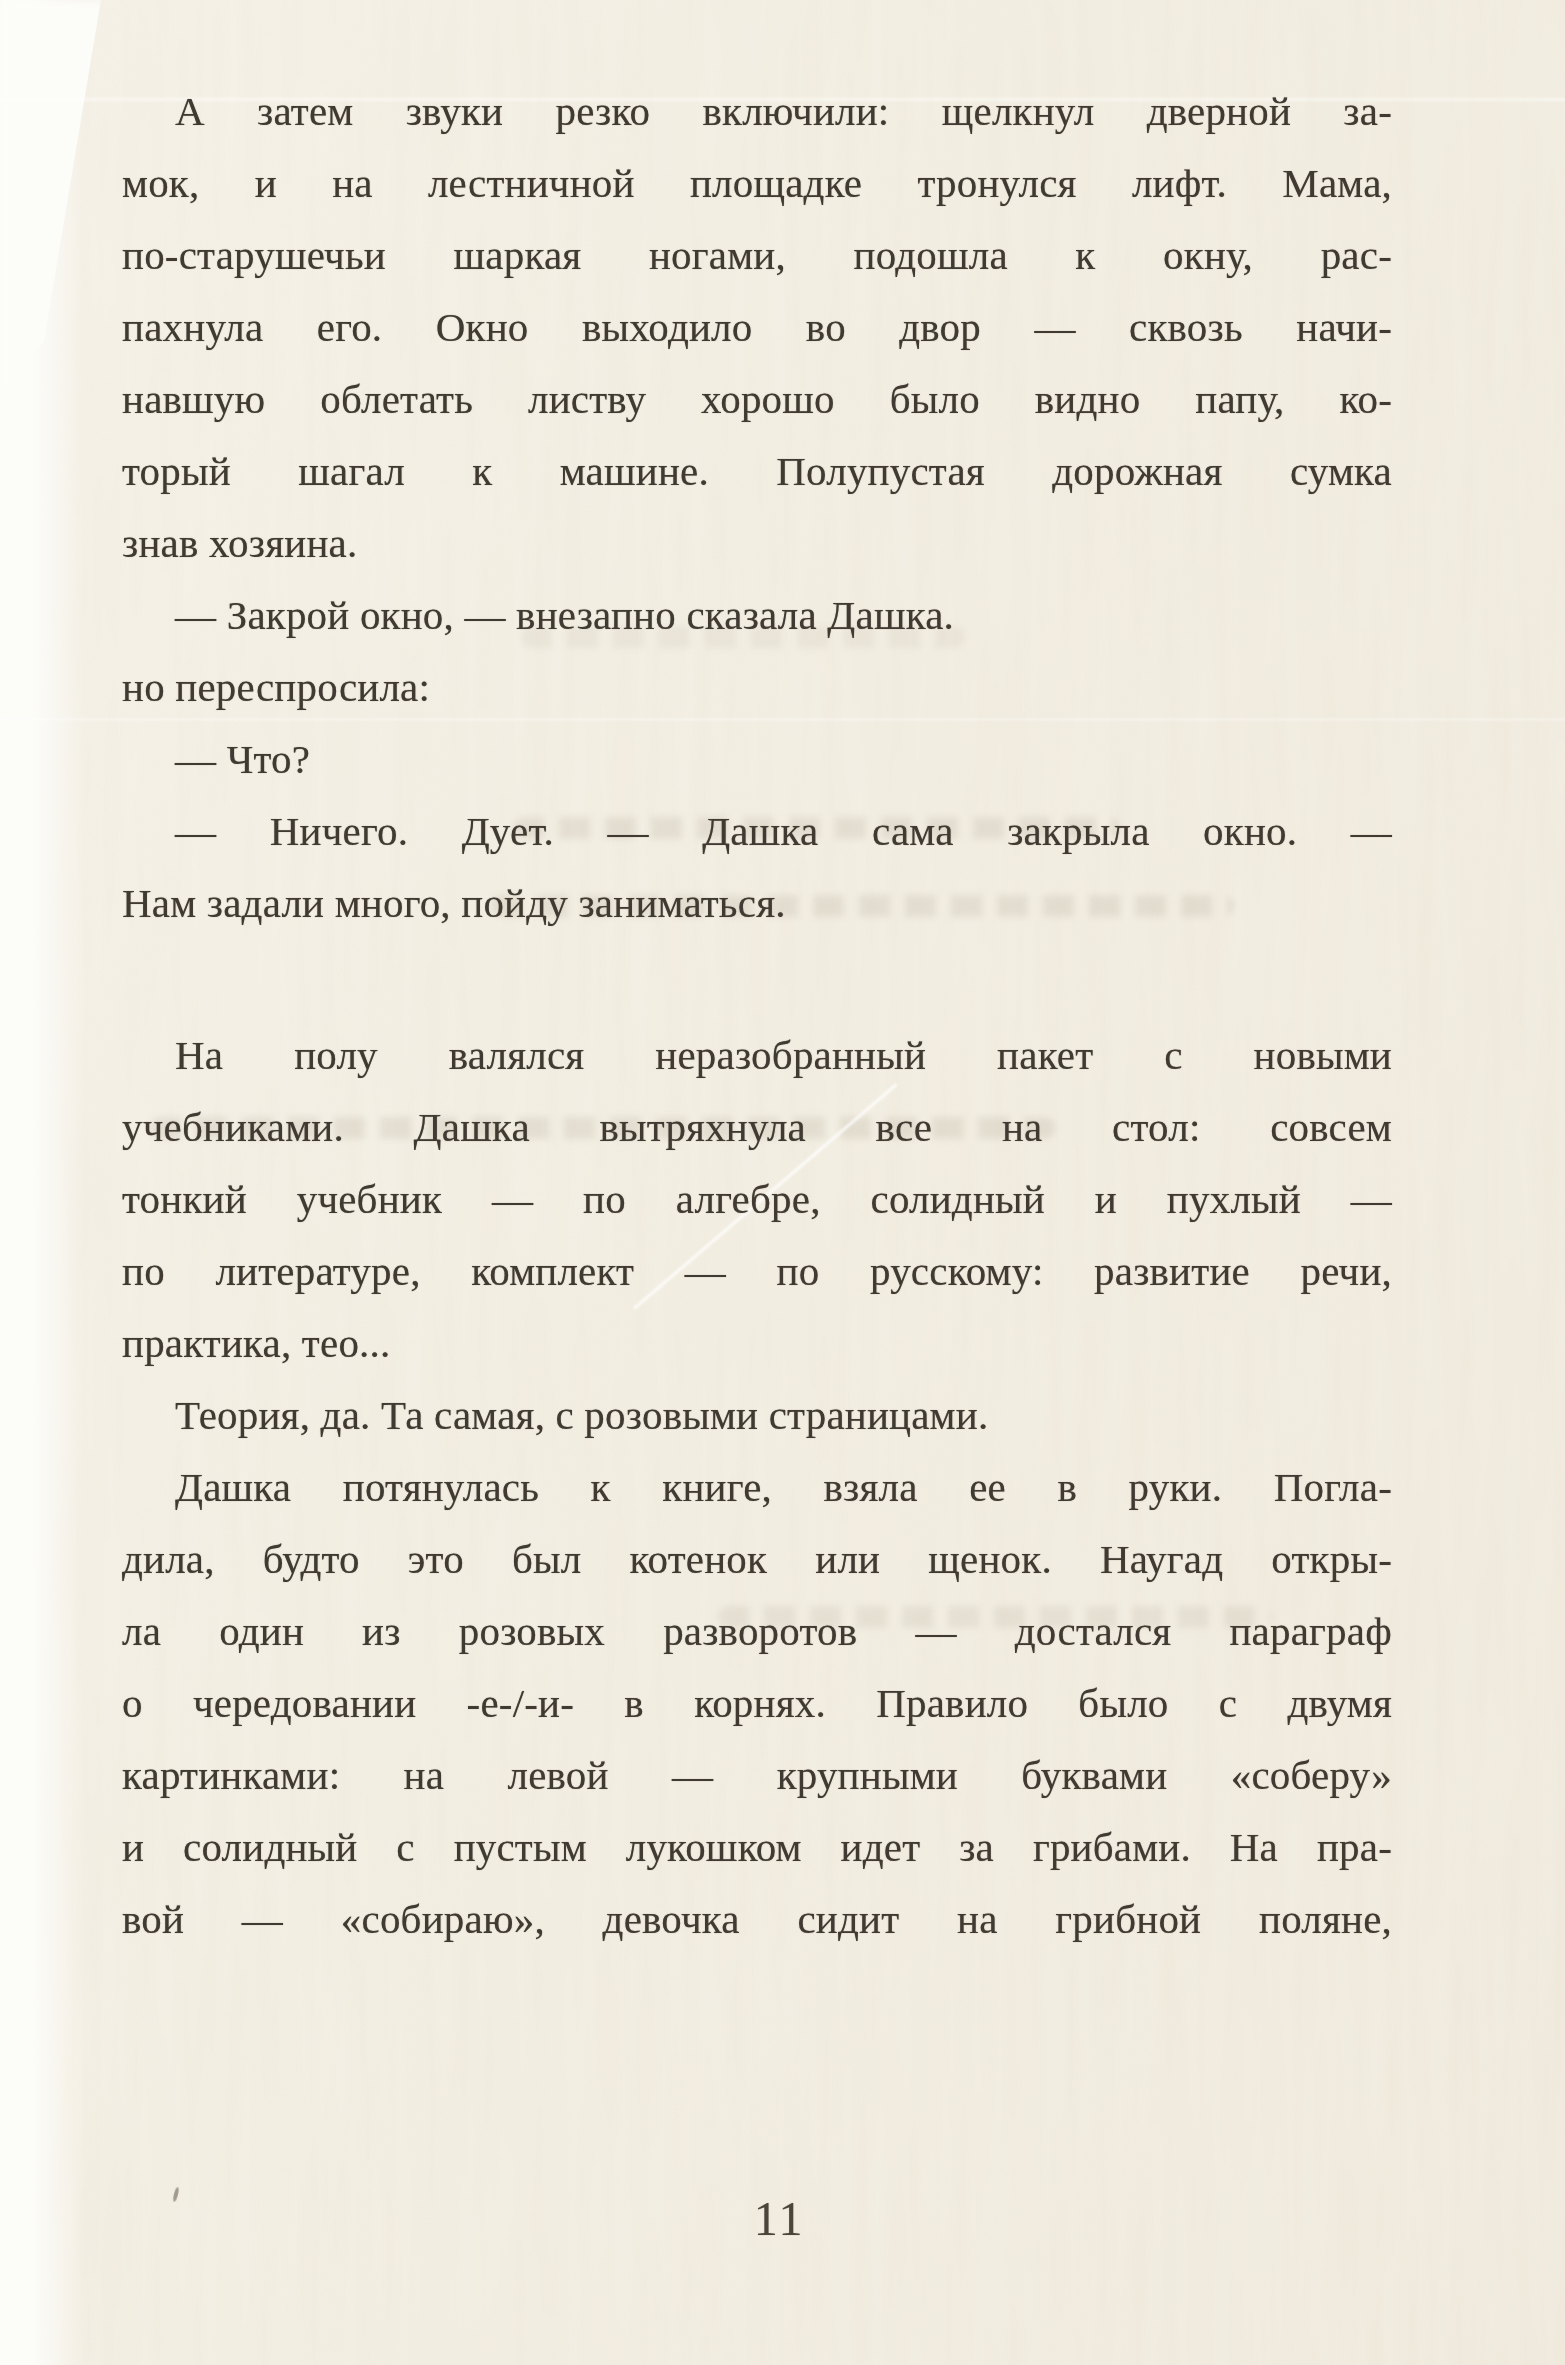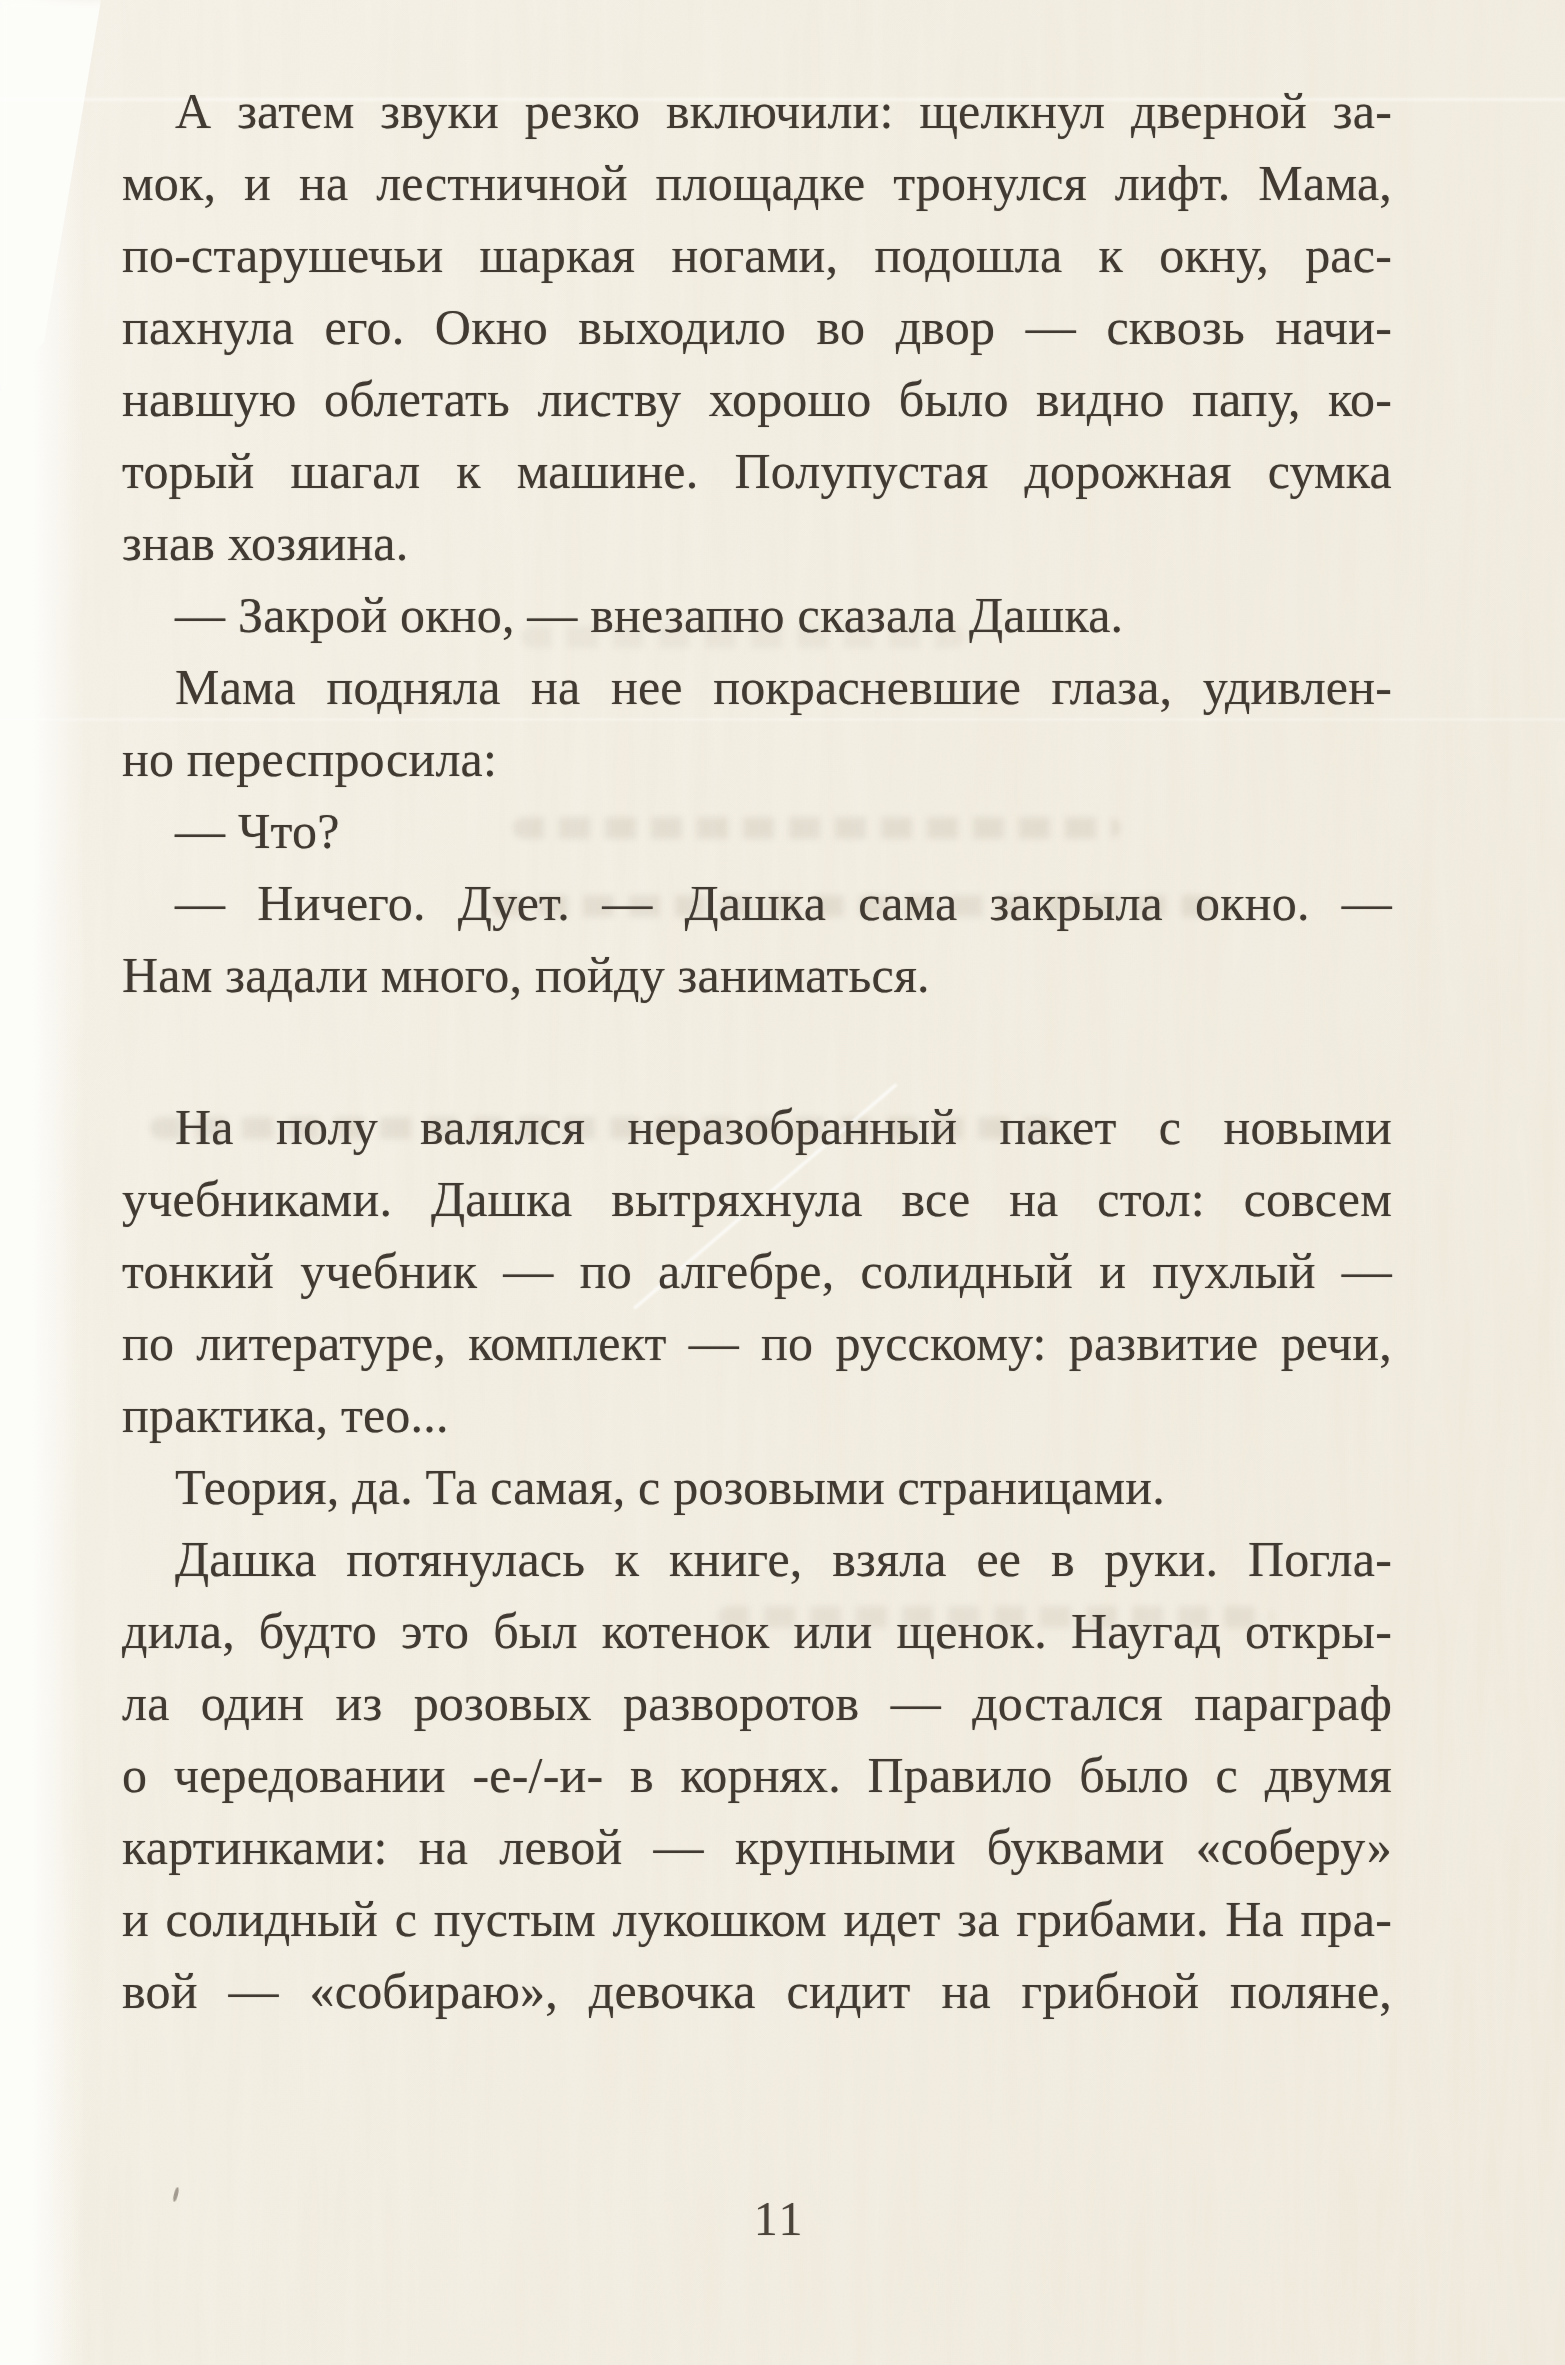--- a/index.html
+++ b/index.html
@@ -23,21 +23,21 @@
   }
 
   
   .streak{position:absolute;left:0;width:100%;background:#ffffff;pointer-events:none;filter:blur(1.3px);}
   .streak.s1{top:98px;height:3.4px;opacity:.45;}
   .streak.s2{top:718px;height:2.6px;opacity:.3;}
 
   
   .text-block{
     position:absolute;left:122px;top:75px;width:1270px;
-    font-size:50px;line-height:72px;color:#403a32;
+    font-size:41px;line-height:72px;color:#403a32;
     text-shadow:0 0 1px rgba(64,58,50,.55);
     letter-spacing:0.2px;
   }
   .line{text-align:justify;text-align-last:justify;white-space:normal;}
   .line.last{text-align-last:left;}
   .line.indent{text-indent:53px;}
   .para.gap{margin-top:80px;}
 
   
   .page-number{
@@ -113,21 +113,20 @@
         <div class="line">по-старушечьи шаркая ногами, подошла к окну, рас-</div>
         <div class="line">пахнула его. Окно выходило во двор — сквозь начи-</div>
         <div class="line">навшую облетать листву хорошо было видно папу, ко-</div>
         <div class="line">торый шагал к машине. Полупустая дорожная сумка</div>
         <div class="line last">знав хозяина.</div>
       </div>
       <div class="para">
         <div class="line indent last">— Закрой окно, — внезапно сказала Дашка.</div>
       </div>
       <div class="para">
-        <div class="line indent">Мама подняла на нее покрасневшие глаза, удивлен-</div>
         <div class="line last">но переспросила:</div>
       </div>
       <div class="para">
         <div class="line indent last">— Что?</div>
       </div>
       <div class="para">
         <div class="line indent">— Ничего. Дует. — Дашка сама закрыла окно. —</div>
         <div class="line last">Нам задали много, пойду заниматься.</div>
       </div>
       <div class="para gap">

